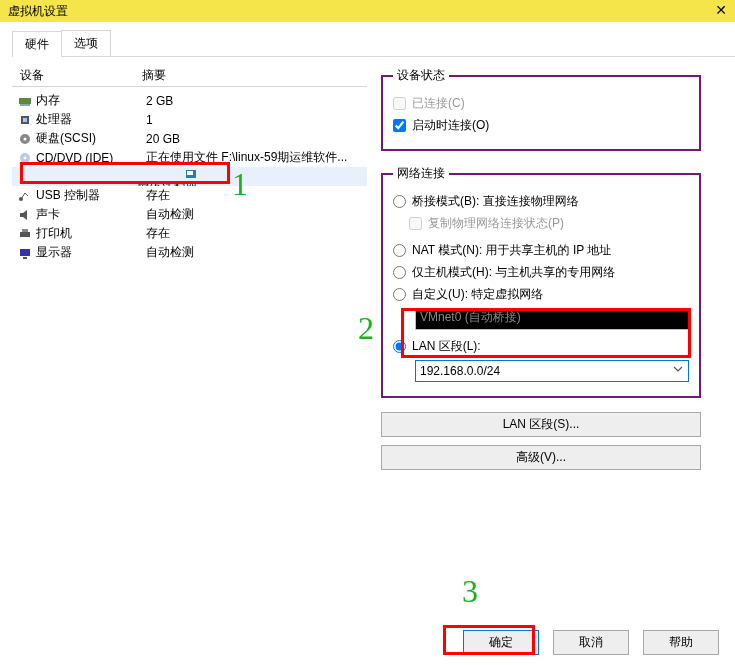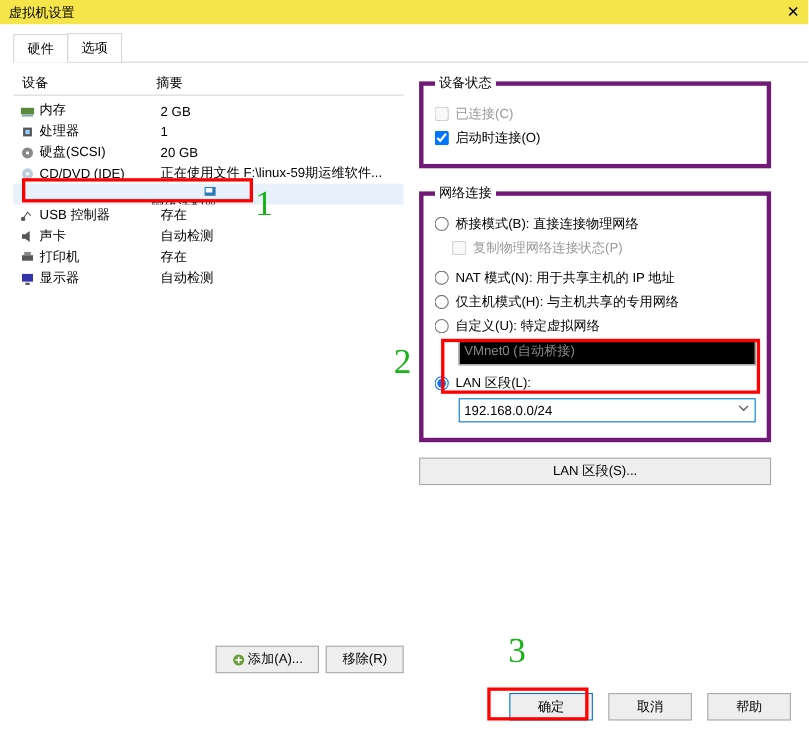--- a/index.html
+++ b/index.html
@@ -18,21 +18,21 @@
 .hdr-sum { flex: 1; }
 .device-list { height: 490px; overflow: hidden; }
 .device-row { display: flex; align-items: center; height: 19px; padding-left: 6px; }
 .device-row.sel { background: #e8f0fb; flex-direction: column; }
 .dev-icon { width: 14px; height: 14px; margin-right: 4px; display: inline-flex; align-items: center; justify-content: center; }
 .dev-name { width: 110px; overflow: hidden; white-space: nowrap; text-overflow: ellipsis; }
 .dev-sum { flex: 1; overflow: hidden; white-space: nowrap; text-overflow: ellipsis; }
 .left-buttons { display: flex; justify-content: flex-end; gap: 6px; margin-top: 6px; }
 .btn { border: 1px solid #a9a9a9; background: #eee; padding: 3px 14px; cursor: default; }
 .btn-ico { width: 12px; height: 12px; display: inline-block; vertical-align: middle; margin-right: 2px; }
-fieldset { border: 4px solid #701a75; margin: 0 0 14px 0; padding: 8px 10px 10px 10px; }
+fieldset { border: 2px solid #701a75; margin: 0 0 14px 0; padding: 8px 10px 10px 10px; }
 legend { padding: 0 4px; }
 .checkbox-row, .radio-row { display: flex; align-items: center; margin: 3px 0 5px 0; }
 .checkbox-row input, .radio-row input { margin: 0 6px 0 0; }
 .radio-row.disabled, .checkbox-row.disabled { color: #999; }
 .combo { width: 100%; height: 22px; border: 1px solid #767676; background: #fff; padding: 0 4px; }
 .combo.disabled { background: #000000; color: #888; border-color: #c0c0c0; }
 .combo.hl { border: 1px solid #0078d7; background: #fff; }
 .right-buttons { display: flex; justify-content: flex-end; gap: 8px; margin-top: 6px; flex-direction: column; }
 .footer { position: absolute; bottom: 10px; right: 16px; display: flex; gap: 14px; }
 .footer .btn { width: 76px; text-align: center; }
@@ -143,31 +143,20 @@
           <span class="dev-icon">
             <svg width="14" height="14" viewBox="0 0 14 14">
               <rect x="2" y="3" width="10" height="7" fill="#33a"></rect>
               <rect x="5" y="11" width="4" height="2" fill="#555"></rect>
             </svg>
           </span>
           <span class="dev-name">显示器</span>
           <span class="dev-sum">自动检测</span>
         </div>
       </div>
-    <div class="left-buttons">
-      <button class="btn">
-        <span class="btn-ico">
-          <svg viewBox="0 0 12 12">
-              <circle cx="6" cy="6" r="5" fill="#6a9c3a"></circle>
-              <path d="M6 3v6M3 6h6" stroke="#fff" stroke-width="1.5"></path>
-            </svg>
-        </span><span>添加(A)...</span>
-      </button>
-      <button class="btn">移除(R)</button>
-    </div>
   </div>
 
   <div class="right-pane">
     <fieldset>
       <legend>设备状态</legend>
       <div class="checkbox-row disabled">
         <input type="checkbox" disabled="" style="">
         <span>已连接(C)</span>
       </div>
       <div class="checkbox-row">
@@ -210,20 +199,21 @@
         <span style="position:absolute; right:6px; top:4px;">
           <svg width="10" height="10" viewBox="0 0 10 10">
               <path d="M1 3l4 4 4-4" stroke="#555" fill="none" stroke-width="1.2"></path>
             </svg>
         </span>
       </div>
     </fieldset>
 
     <div class="right-buttons">
       <button class="btn">LAN 区段(S)...</button>
+      <button class="btn">高级(V)...</button>
     </div>
   </div>
 </div>
 
 <div class="footer">
   <button class="btn" style="border-color:#0078d7;">确定</button>
   <button class="btn">取消</button>
   <button class="btn">帮助</button>
 </div>
 

